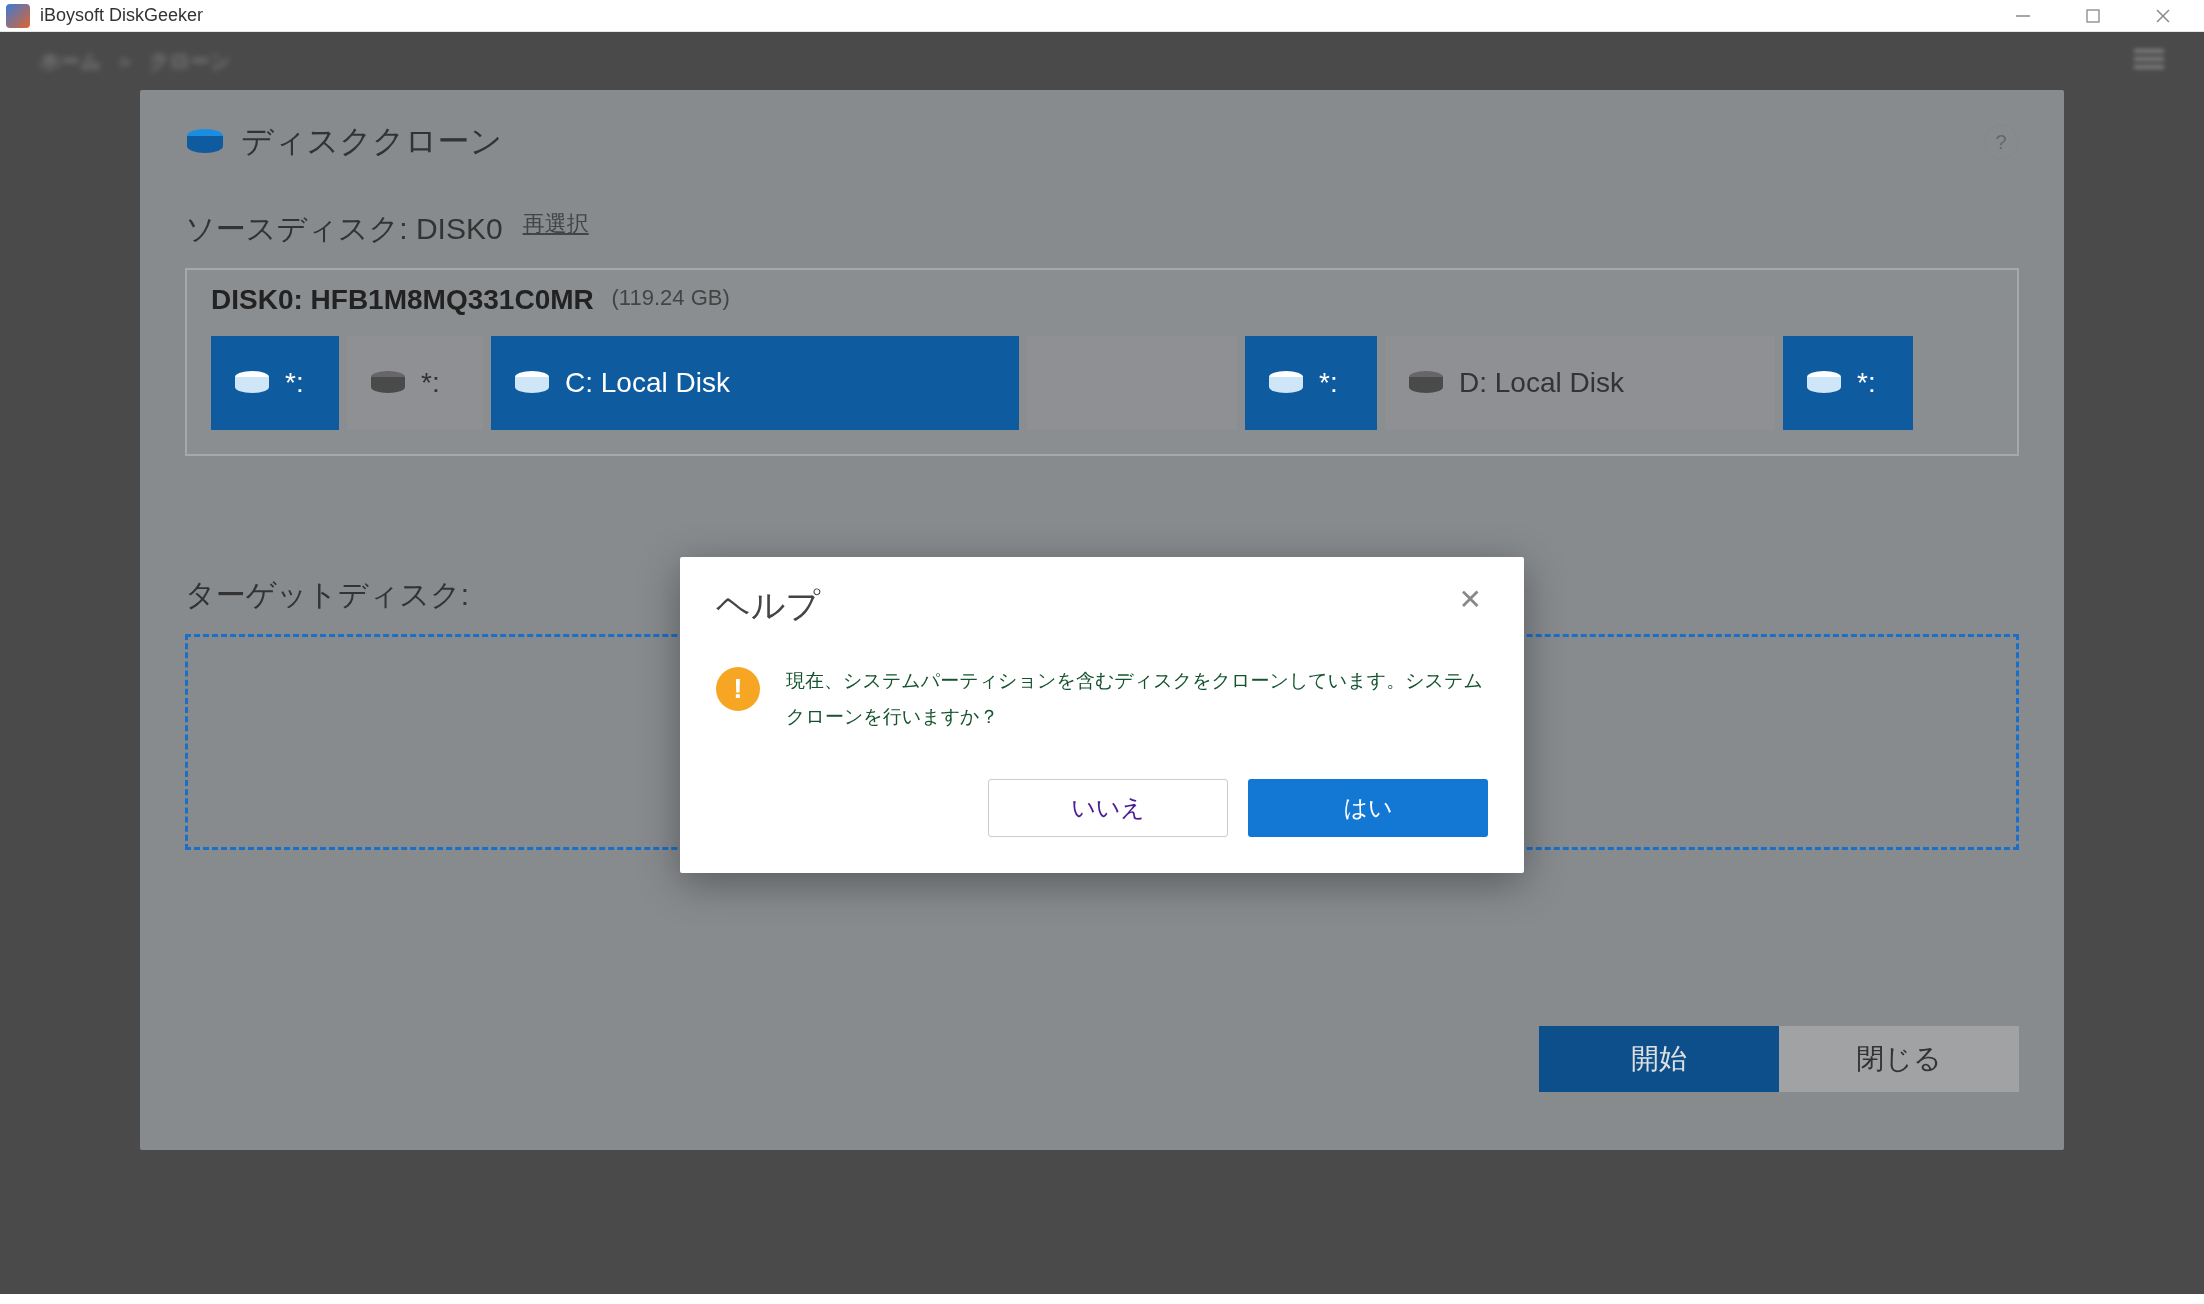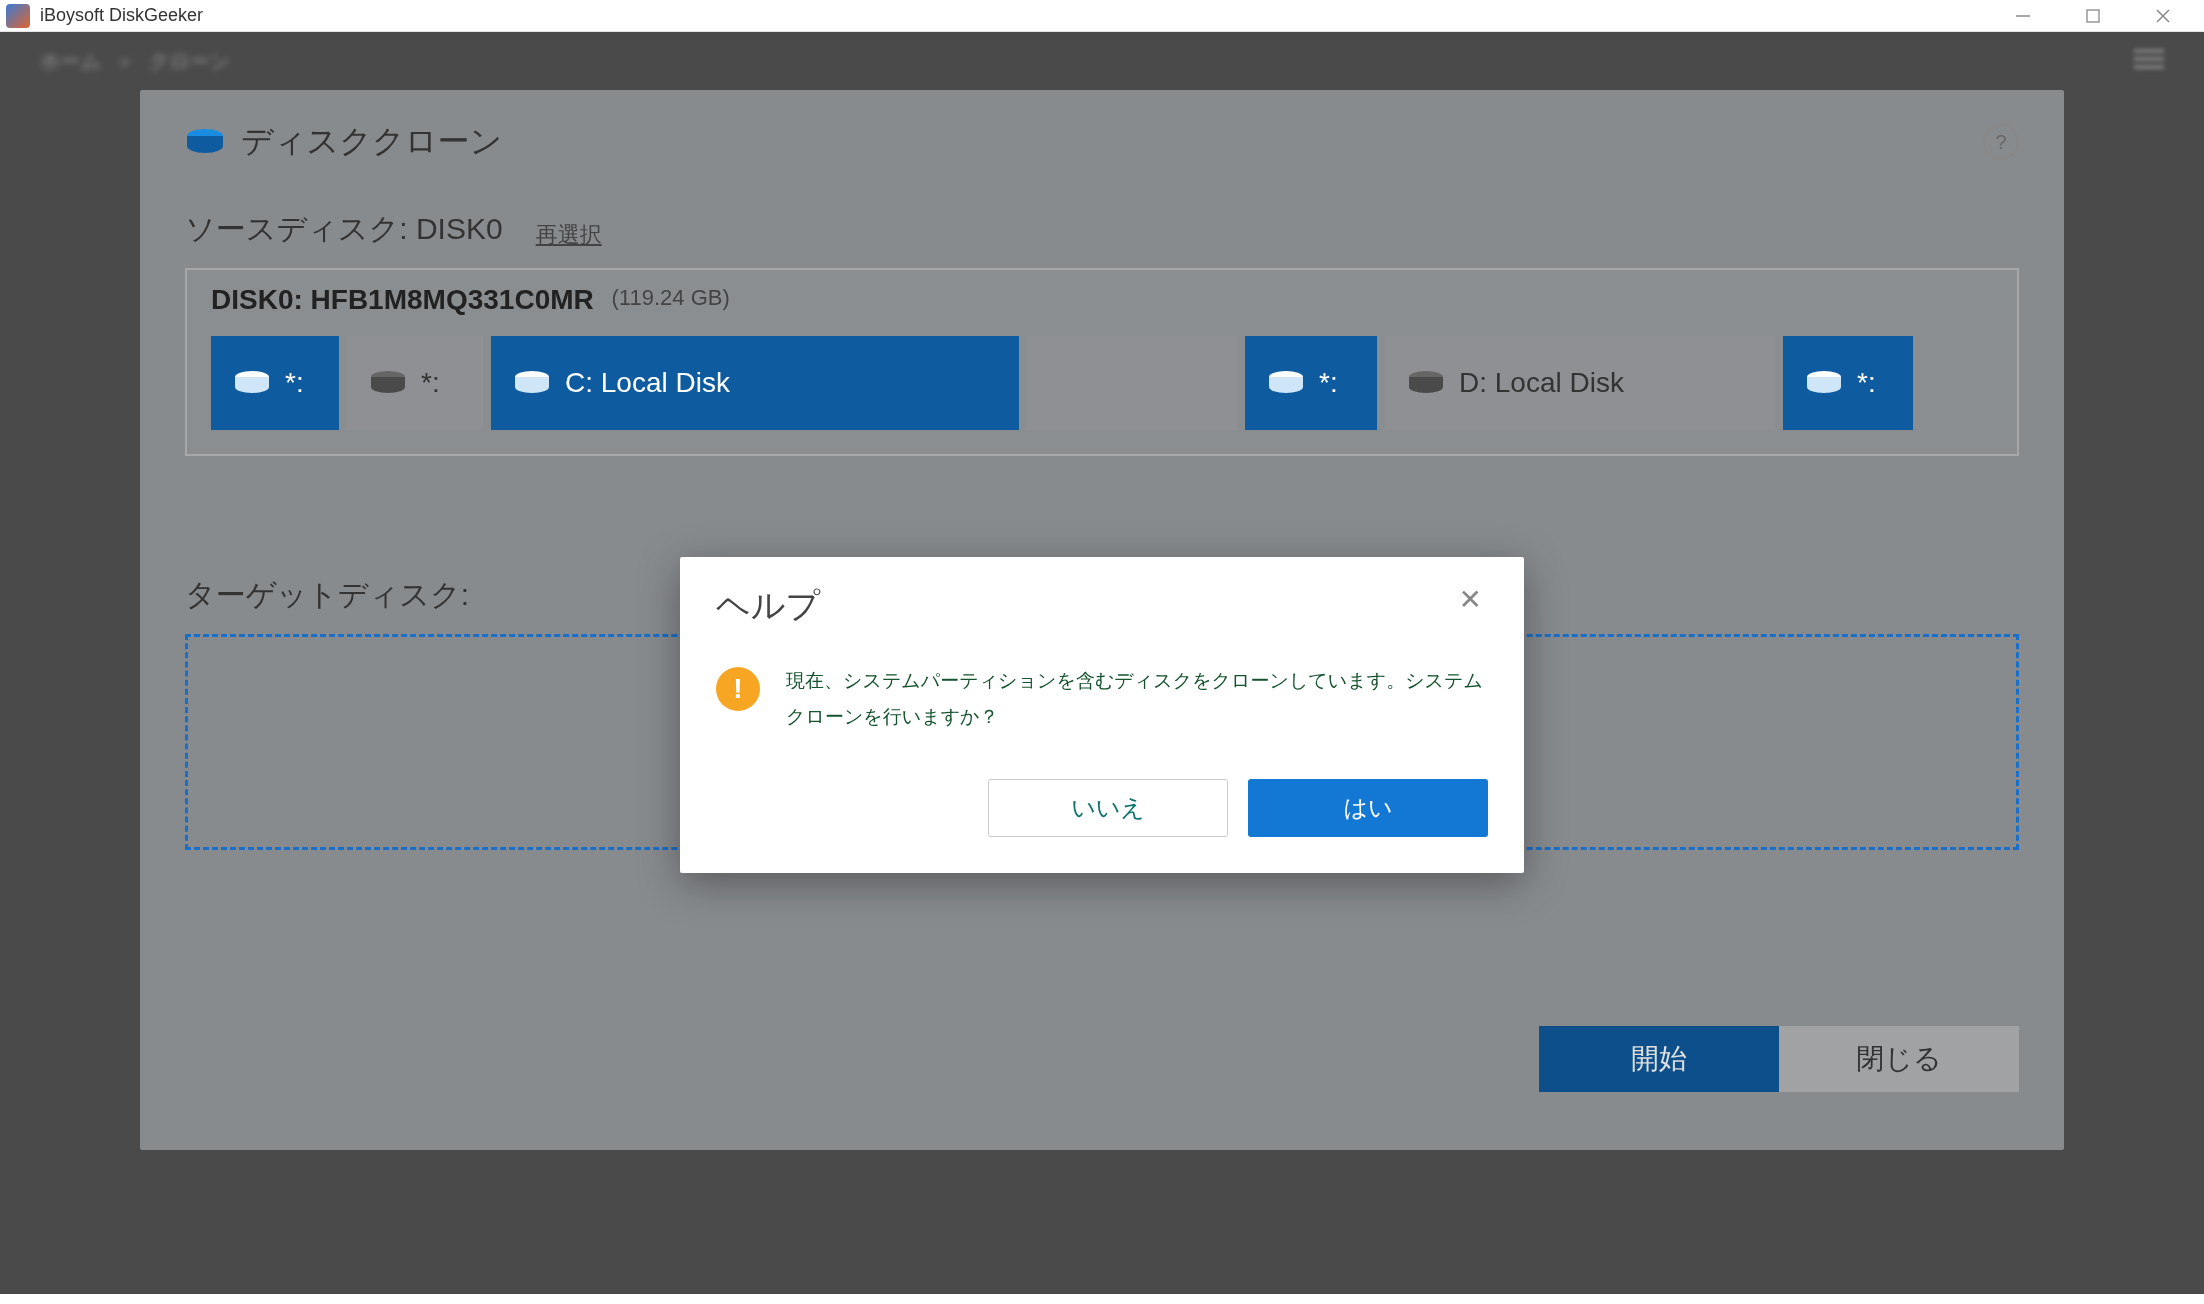--- a/index.html
+++ b/index.html
@@ -19,21 +19,21 @@
 .app-header .hamburger { margin-left: auto; filter: blur(2px); opacity: 0.6; }
 
 
 .panel-wrap { position: relative; padding: 0 140px; }
 .panel { background: #888b8e; border-radius: 2px; padding: 30px 45px 40px 45px; position: relative; min-height: 1060px; }
 .panel-header { display: flex; align-items: center; gap: 16px; margin-bottom: 45px; }
 .disk-icon-title { width: 40px; height: 28px; }
 .panel-title { font-size: 32px; color: #333; }
 .help-circle { margin-left: auto; width: 36px; height: 36px; border: 2px solid #888; border-radius: 50%; display: flex; align-items: center; justify-content: center; color: #666; font-size: 20px; }
 
-.section-label { font-size: 30px; color: #333; margin-bottom: 18px; display: flex; align-items: flex-end; gap: 33px;}
+.section-label { font-size: 30px; color: #333; margin-bottom: 18px; display: flex; align-items: flex-start; gap: 20px;}
 .reselect { font-size: 22px; color: #444; text-decoration: underline; }
 
 .disk-box { border: 2px solid #a8a8a8; background: #8b8e91; padding: 14px 24px 24px 24px; }
 .disk-name-row { font-size: 28px; color: #222; margin-bottom: 20px; }
 .disk-name-row b { font-weight: 700; }
 .disk-size { font-size: 22px; color: #444; font-weight: 400; margin-left: 10px; position: relative; top: -4px; }
 
 .partition-row { display: flex; gap: 8px; }
 .part { height: 94px; display: flex; align-items: center; gap: 14px; font-size: 28px; padding: 0 22px; color: #fff; }
 .part.blue { background: #0e5ba0; }
@@ -60,21 +60,21 @@
 
 .modal-overlay { position: absolute; inset: 0; display: flex; align-items: flex-start; justify-content: center; }
 .dialog { position: absolute; top: 525px; left: 680px; width: 844px; background: #fff; border-radius: 2px; box-shadow: 0 10px 40px rgba(0,0,0,0.35); padding: 26px 36px 36px 36px; }
 .dialog-header { display: flex; }
 .dialog-title { font-size: 34px; color: #444; flex: 1; }
 .dialog-close { font-size: 28px; color: #888; cursor: pointer; padding: 0 6px; }
 .dialog-body { display: flex; gap: 26px; margin-top: 34px; align-items: flex-start; }
 .warn-icon { width: 44px; height: 44px; background: #f6a623; border-radius: 50%; display: flex; align-items: center; justify-content: center; color: #fff; font-size: 28px; font-weight: bold; flex-shrink: 0; margin-top: 4px; }
 .dialog-message { font-size: 19px; color: #14532d; line-height: 1.9; }
 .dialog-footer { display: flex; justify-content: flex-end; gap: 20px; margin-top: 44px; }
-.dlg-btn-no { background: #fff; border: 1px solid #ccc; color: #0f766e; font-size: 24px; padding: 12px 50px; border-radius: 3px; min-width: 240px; }
+.dlg-btn-no { background: #fff; border: 1px solid #ccc; color: #4c1d95; font-size: 24px; padding: 12px 50px; border-radius: 3px; min-width: 240px; }
 .dlg-btn-yes { background: #1377d4; border: none; color: #fff; font-size: 24px; padding: 12px 32px; border-radius: 3px; min-width: 240px; }
 </style>
 </head>
 <body>
 
 <div class="titlebar">
   <div class="app-icon"></div>
   <div class="app-title">iBoysoft DiskGeeker</div>
   <div class="winbtn">
     <svg width="18" height="18">

